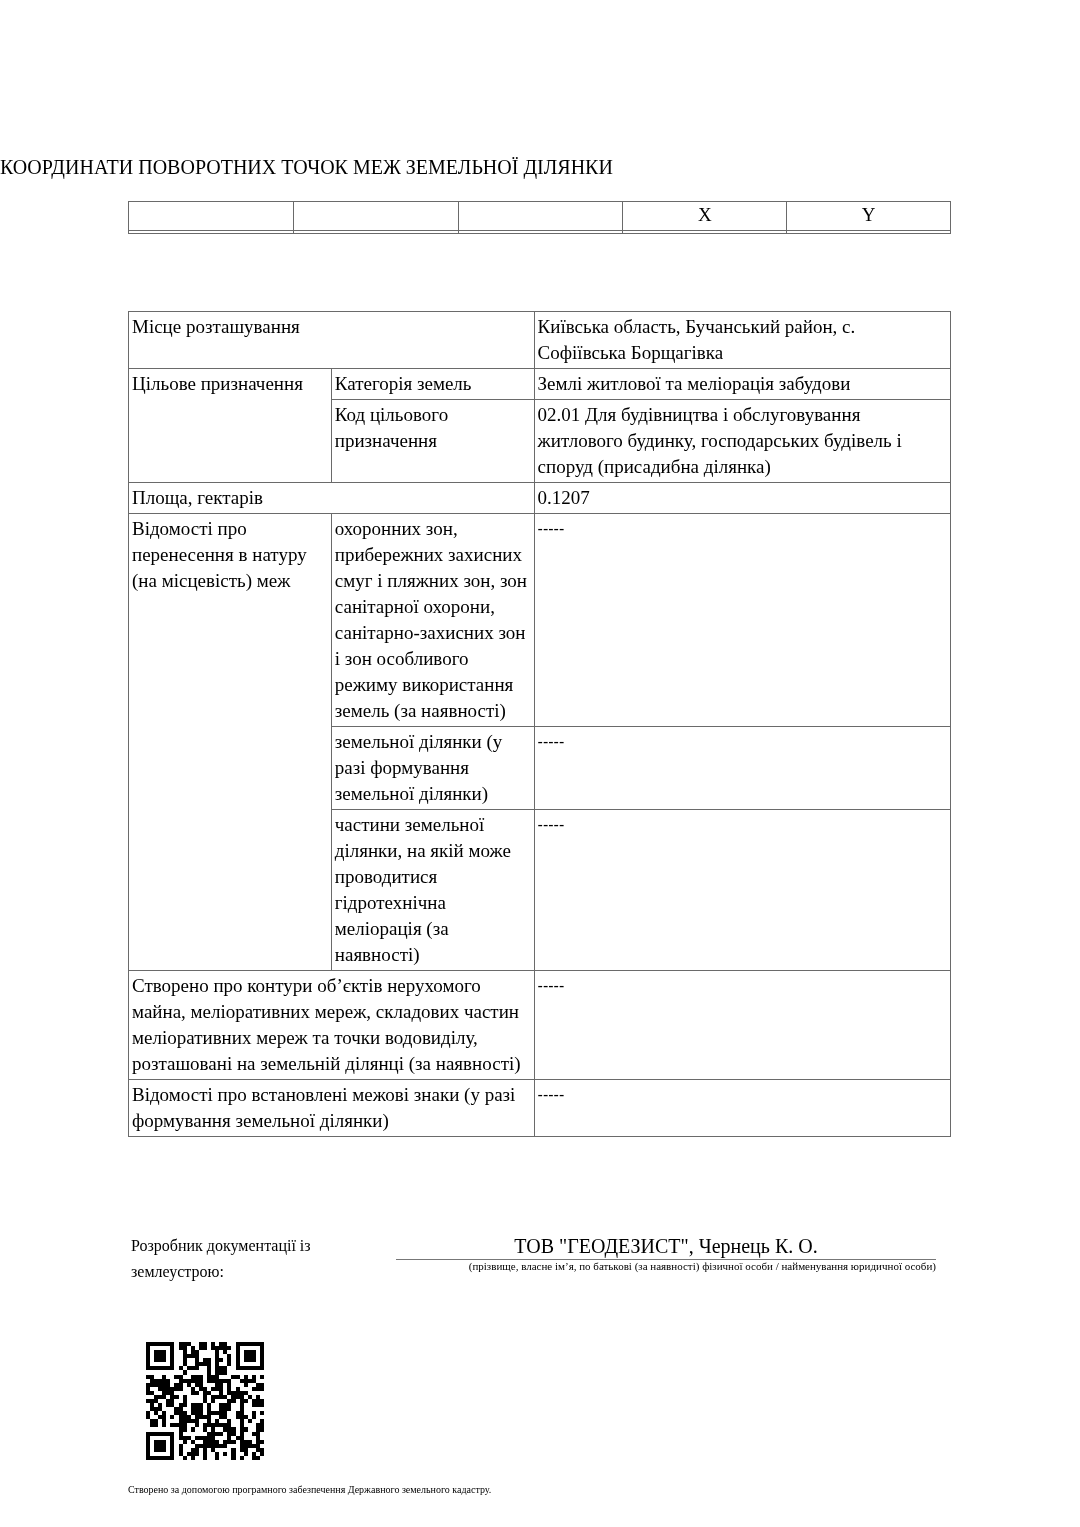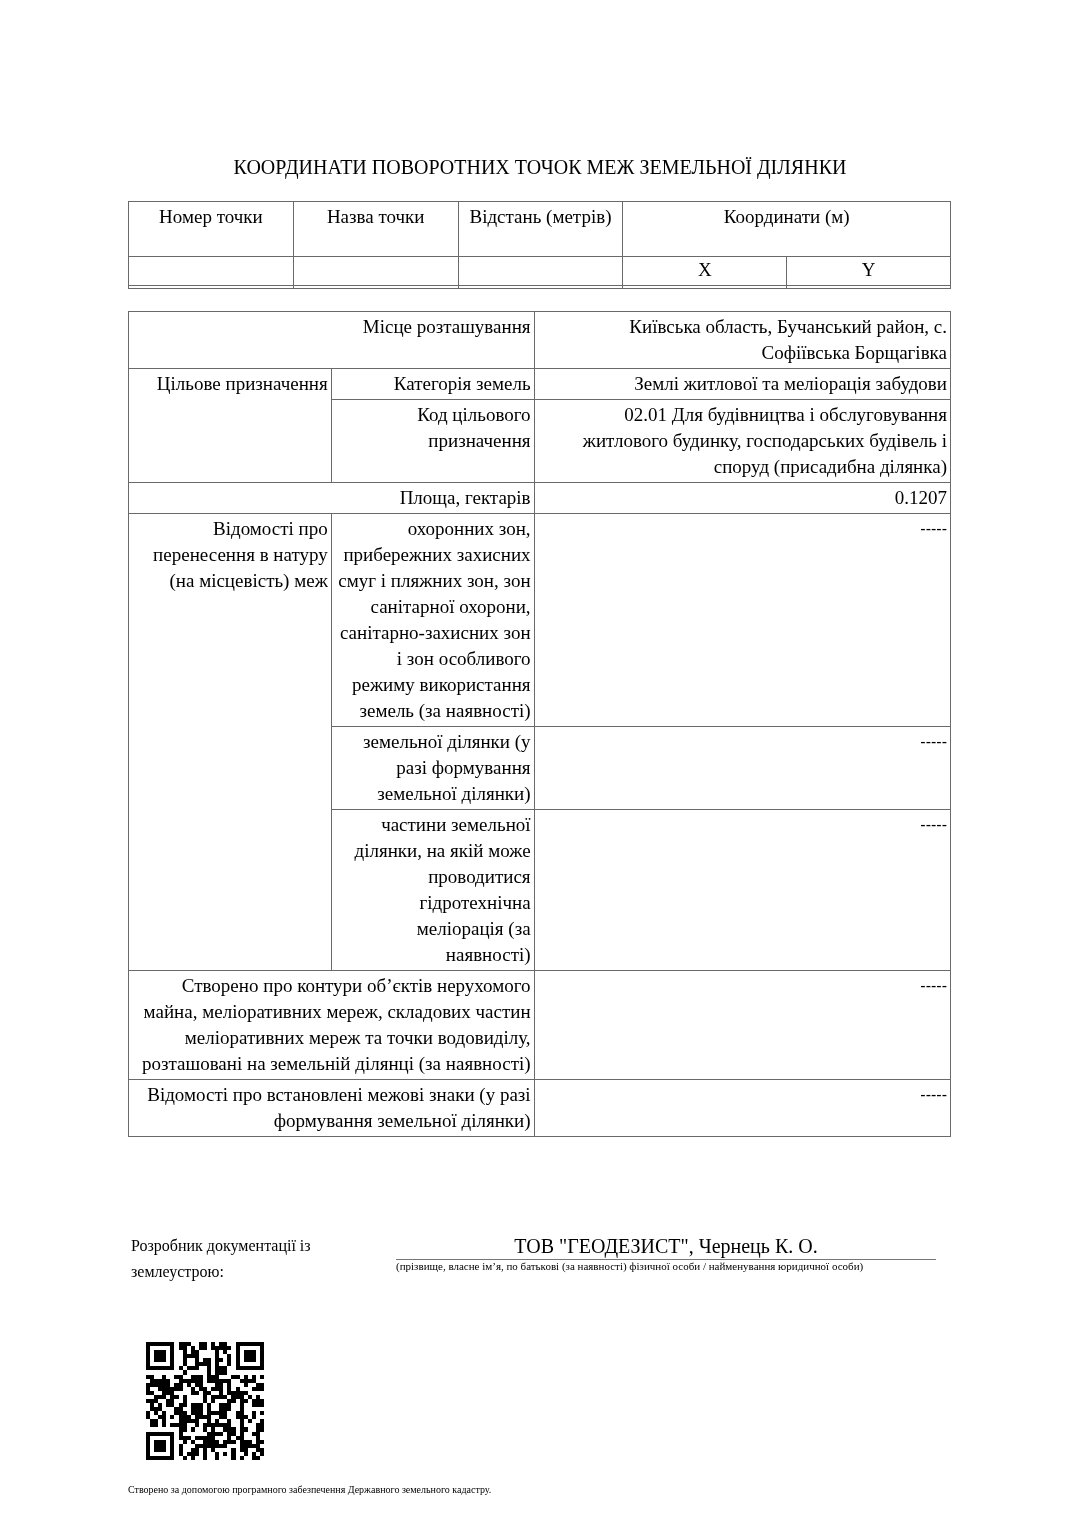--- a/index.html
+++ b/index.html
@@ -1,55 +1,49 @@
 <!DOCTYPE html>
 <html><head>
 <meta charset="utf-8">
 <style>
   html, body { margin: 0; padding: 0; background: #ffffff; }
   body { width: 1080px; height: 1527px; position: relative; overflow: hidden;
          font-family: "Liberation Serif", "DejaVu Serif", serif; color: #000; }
-  .title { position: absolute; top: 156px; left: 0; width: 1080px; text-align: center;
+  .title { position: absolute; top: 156px; left: 0; width: 1080px; text-align: left;
            font-size: 20px; letter-spacing: 0; }
   table { border-collapse: collapse; position: absolute; left: 128px; width: 823px; }
   td { border: 1.5px solid #6a6a6a; vertical-align: top; padding: 2px 3px; font-size: 19px; line-height: 26px; }
   .coord-table { top: 201px; }
   .coord-table td { text-align: center; }
   .coord-table .hdr td { height: 50px; padding-top: 2px; }
   .coord-table .sub td { height: 26px; padding-top: 0; }
   .coord-table .thin td { height: 2px; padding: 0; line-height: 2px; font-size: 1px; }
-  .info-table { top: 311px; text-align: right; }
+  .info-table { top: 311px; }
   .info-table td.dash { font-family: "Liberation Sans", sans-serif; font-size: 16px; }
   .developer { position: absolute; top: 1233px; left: 131px; font-size: 16px; line-height: 26px; }
   .dev-name { position: absolute; top: 1233px; left: 396px; width: 540px; text-align: center; font-size: 20px; line-height: 26px; }
   .dev-line { position: absolute; top: 1259px; left: 396px; width: 540px; border-top: 1px solid #777; }
-  .dev-caption { position: absolute; top: 1260px; left: 396px; width: 540px; text-align: left; font-size: 11px; }
+  .dev-caption { position: absolute; top: 1260px; left: 396px; width: 540px; text-align: right; font-size: 11px; }
   .qr { position: absolute; top: 1342px; left: 146px; width: 118px; height: 118px; }
   .footer { position: absolute; top: 1484px; left: 128px; font-size: 10px; }
 </style>
 </head>
 <body>
 
 <div class="title">КООРДИНАТИ ПОВОРОТНИХ ТОЧОК МЕЖ ЗЕМЕЛЬНОЇ ДІЛЯНКИ</div>
 
 <table class="coord-table">
   <colgroup>
       <col style="width:165px">
       <col style="width:165px">
       <col style="width:165px">
       <col style="width:164px">
       <col style="width:164px">
     </colgroup>
   <tbody>
-      <tr class="hdr">
-    <td>Номер точки</td>
-    <td>Назва точки</td>
-    <td>Відстань (метрів)</td>
-    <td colspan="2">Координати (м)</td>
-  </tr>
   <tr class="sub">
     <td></td>
     <td></td>
     <td></td>
     <td>X</td>
     <td>Y</td>
   </tr>
   <tr class="thin">
     <td></td>
     <td></td>

